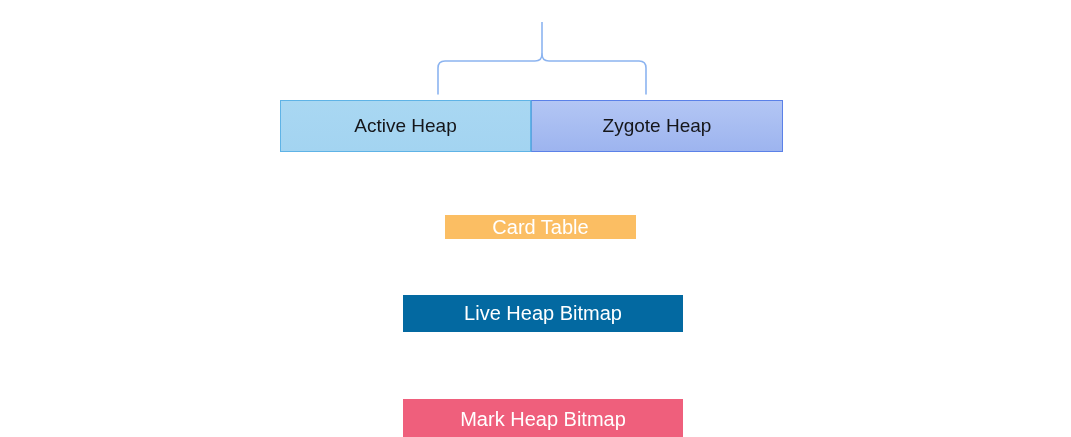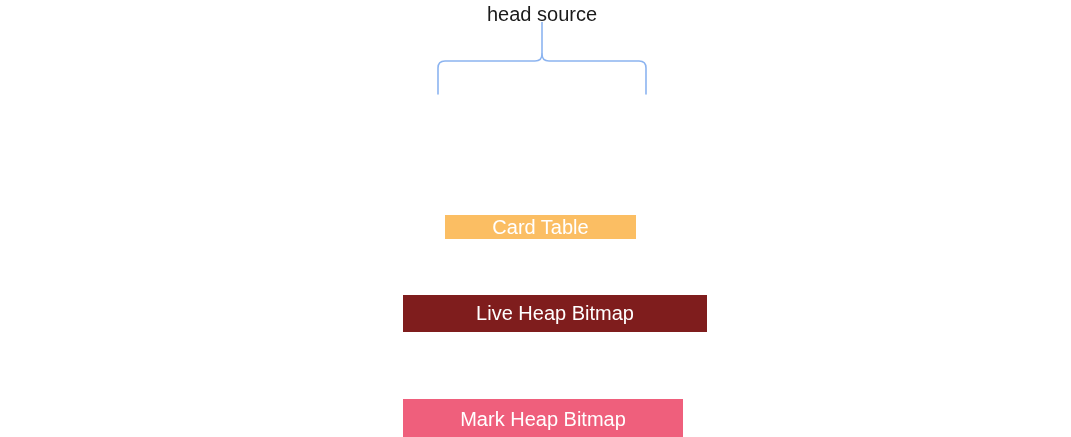--- a/index.html
+++ b/index.html
@@ -88,46 +88,53 @@
   .bar-card {
     left: 445px;
     top: 215px;
     width: 191px;
     height: 24px;
     background: #fbbe63;
   }
   .bar-live {
     left: 403px;
     top: 295px;
-    width: 304px;
+    width: 280px;
     height: 37px;
-    background: #7f1d1d;
+    background: #0369a1;
   }
   .bar-mark {
     left: 403px;
     top: 379px;
     width: 280px;
     height: 40px;
     background: #ef5f7c;
     margin-top: 20px;
   }
 </style>
 </head>
 <body>
 
 <div id="diagram-canvas">
 
-  <div class="brace-label">head source</div>
 
   <svg class="brace-svg" viewBox="0 0 226 74" aria-hidden="true">
     <path d="M112 0 L112 32" fill="none" stroke="#8cb4f0" stroke-width="1.6" stroke-linecap="round"></path>
     <path d="M8 72 L8 46 Q8 39 15 39 L105 39 Q112 39 112 32
              Q112 39 119 39 L209 39 Q216 39 216 46 L216 72" fill="none" stroke="#8cb4f0" stroke-width="1.6" stroke-linecap="round" stroke-linejoin="round"></path>
   </svg>
 
+  <div class="heap-bar">
+    <div class="heap-seg active">
+      <span>Active Heap</span>
+    </div>
+    <div class="heap-seg zygote">
+      <span>Zygote Heap</span>
+    </div>
+  </div>
 
   <div class="label-bar bar-card">
     <span>Card Table</span>
   </div>
 
   <div class="label-bar bar-live">
     <span>Live Heap Bitmap</span>
   </div>
 
   <div class="label-bar bar-mark">

